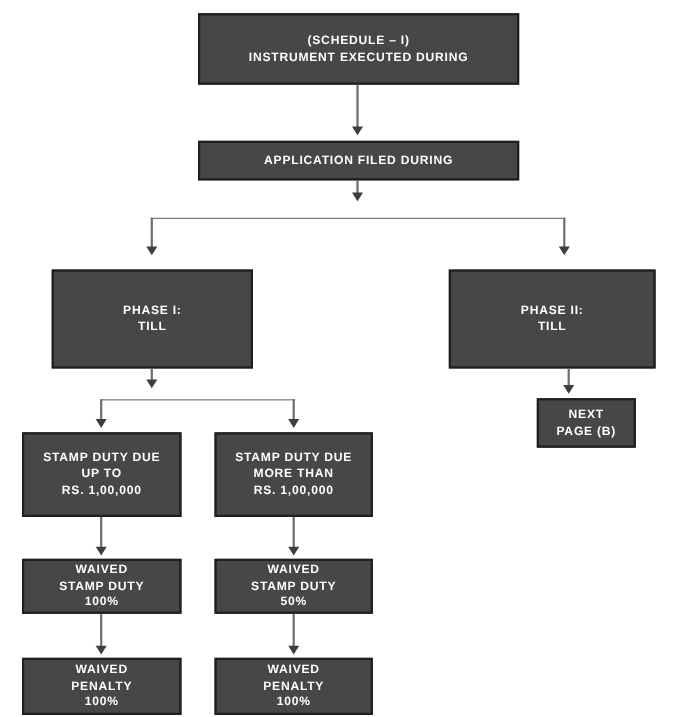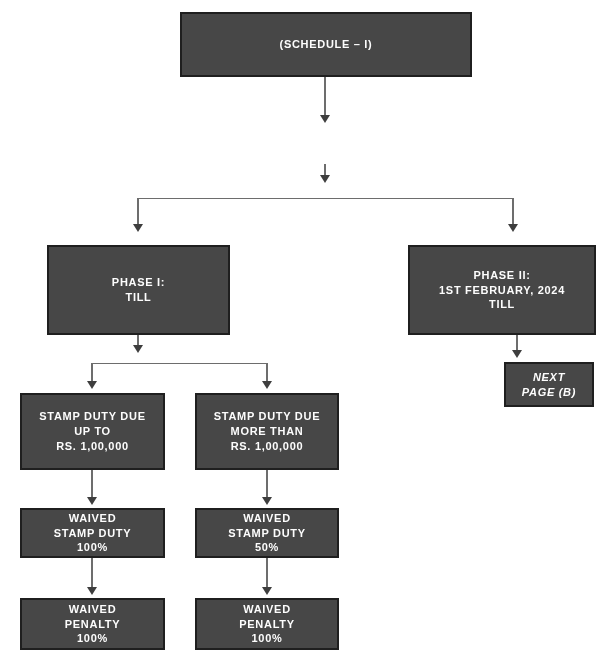--- a/index.html
+++ b/index.html
@@ -55,35 +55,38 @@
     border-top: 8px solid var(--arrowhead, #3e3e3e);
   }
 </style>
 </head>
 <body>
 
 <div class="stage">
 
   <div class="node" style="left:180px;top:12px;width:292px;height:65px;">
     <div class="nl">(SCHEDULE – I)</div>
+    <div class="nl">INSTRUMENT EXECUTED DURING</div>
   </div>
 
+  <div class="node" style="left:180px;top:128px;width:292px;height:36px;">
+    <div class="nl">APPLICATION FILED DURING</div>
+  </div>
 
   <div class="node" style="left:47px;top:245px;width:183px;height:90px;">
     <div class="nl">PHASE I:</div>
     <div class="nl">TILL</div>
   </div>
 
   <div class="node" style="left:408px;top:245px;width:188px;height:90px;">
     <div class="nl">PHASE II:</div>
-    <div class="nl">1ST FEBRUARY, 2024</div>
     <div class="nl">TILL</div>
   </div>
 
-  <div class="node" style="left:504px;top:362px;width:90px;height:45px;font-style:italic;">
+  <div class="node" style="left:488px;top:362px;width:90px;height:45px;">
     <div class="nl">NEXT</div>
     <div class="nl">PAGE (B)</div>
   </div>
 
   <div class="node" style="left:20px;top:393px;width:145px;height:77px;">
     <div class="nl">STAMP DUTY DUE</div>
     <div class="nl">UP TO</div>
     <div class="nl">RS. 1,00,000</div>
   </div>
 

